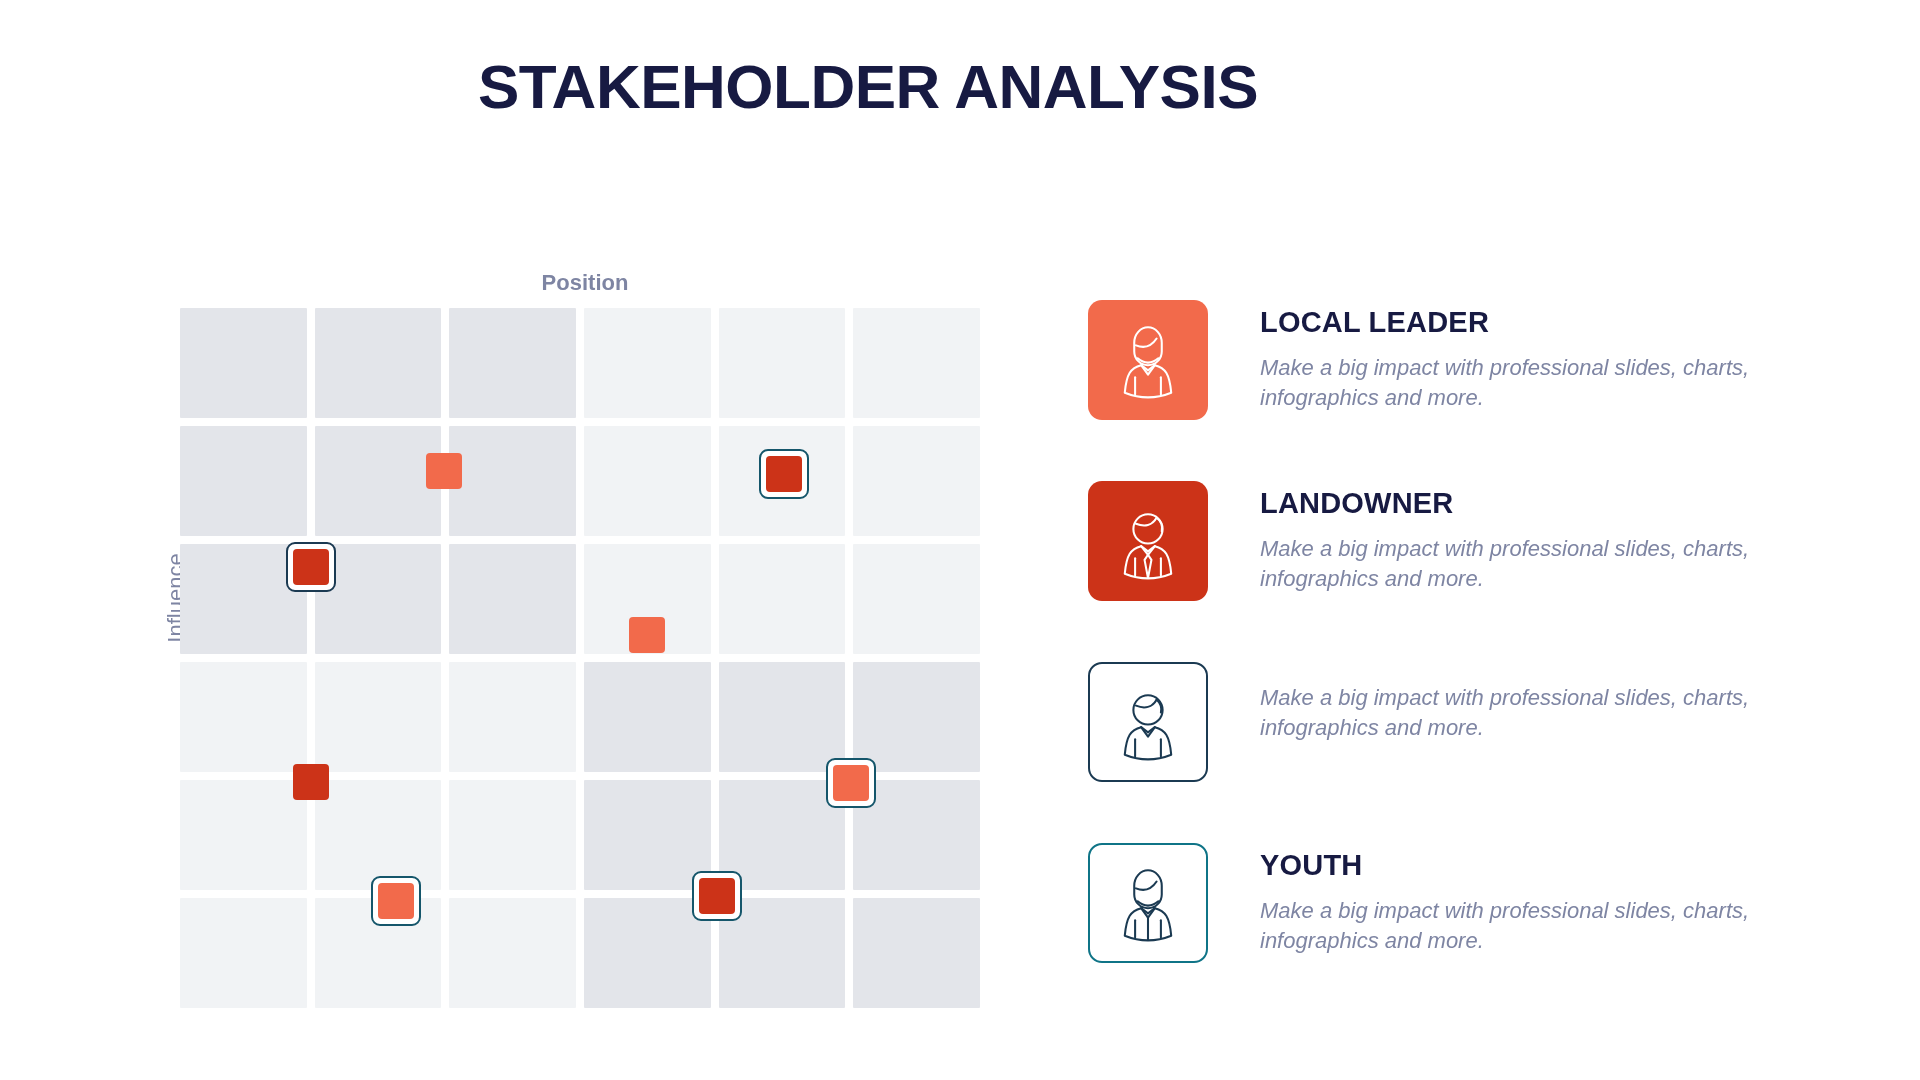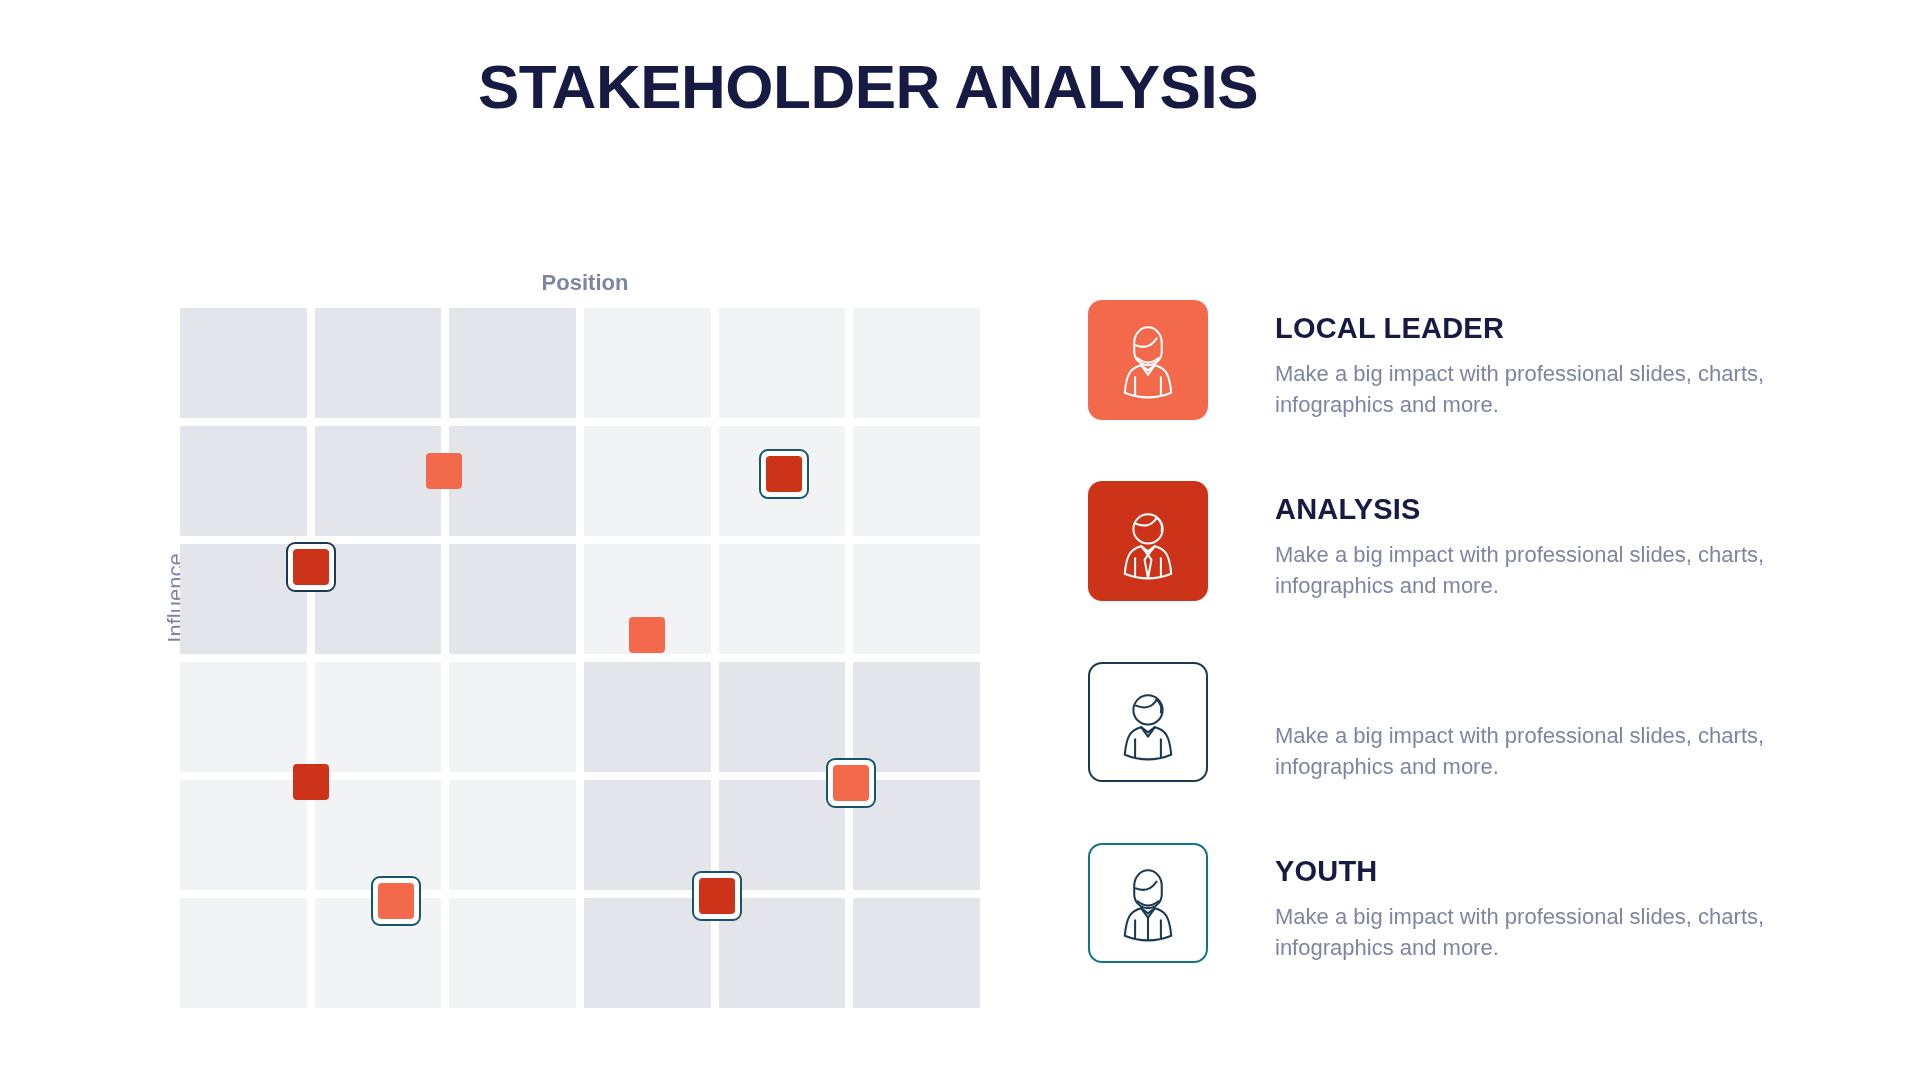--- a/index.html
+++ b/index.html
@@ -101,23 +101,22 @@
 
   
   #legend {
     position: absolute;
     left: 1088px; top: 300px;
     width: 790px;
   }
   .legend-item {
     position: relative;
     display: flex;
-    align-items: flex-end;
+    align-items: flex-start;
     margin-bottom: 61px;
-    gap: 15px;
   }
   .legend-icon {
     flex: 0 0 auto;
     width: 120px; height: 120px;
     border-radius: 14px;
     display: flex;
     align-items: center;
     justify-content: center;
     box-sizing: border-box;
   }
@@ -134,20 +133,21 @@
     letter-spacing: 0.2px;
     line-height: 1.1;
     margin: 0;
   }
   .legend-desc {
     font-size: 22px;
     color: #7e85a3;
     line-height: 1.38;
     margin: 14px 0 0 0;
     max-width: 530px;
+    font-style: italic;
   }
 </style>
 </head>
 <body>
 
 <div id="header">
   <h1 id="title">STAKEHOLDER ANALYSIS</h1>
 </div>
 
 <div id="matrix-area">
@@ -246,21 +246,21 @@
           <path d="M36 30 c10 4 19 2 24 -7"></path>
           <path d="M60 23 q8 6 6 16"></path>
           <path d="M50 62 L42 56 C30 59 25 66 23 88 q27 11 54 0 C75 66 70 59 58 56 Z"></path>
           <path d="M42 56 L50 66 L58 56"></path>
           <path d="M50 66 L46 72 L50 93 L54 72 Z"></path>
           <path d="M35 70 v20"></path>
           <path d="M65 70 v20"></path>
         </svg>
       </div>
       <div class="legend-text">
-        <div class="legend-title">ANALYSIS</div>
+        <div class="legend-title">LANDOWNER</div>
         <div class="legend-desc">Make a big impact with professional slides, charts, infographics and more.</div>
       </div>
     </div>
     <div class="legend-item">
       <div class="legend-icon outline-navy">
         <svg width="86" height="86" viewBox="0 0 100 100" fill="none" stroke="#1b3a52" stroke-width="2.4" stroke-linecap="round" stroke-linejoin="round">
           <circle cx="50" cy="36" r="17"></circle>
           <path d="M36 31 c10 4 19 2 24 -7"></path>
           <path d="M60 24 q7 6 5 15"></path>
           <path d="M50 62 L42 56 C30 59 25 66 23 88 q27 11 54 0 C75 66 70 59 58 56 Z"></path>

